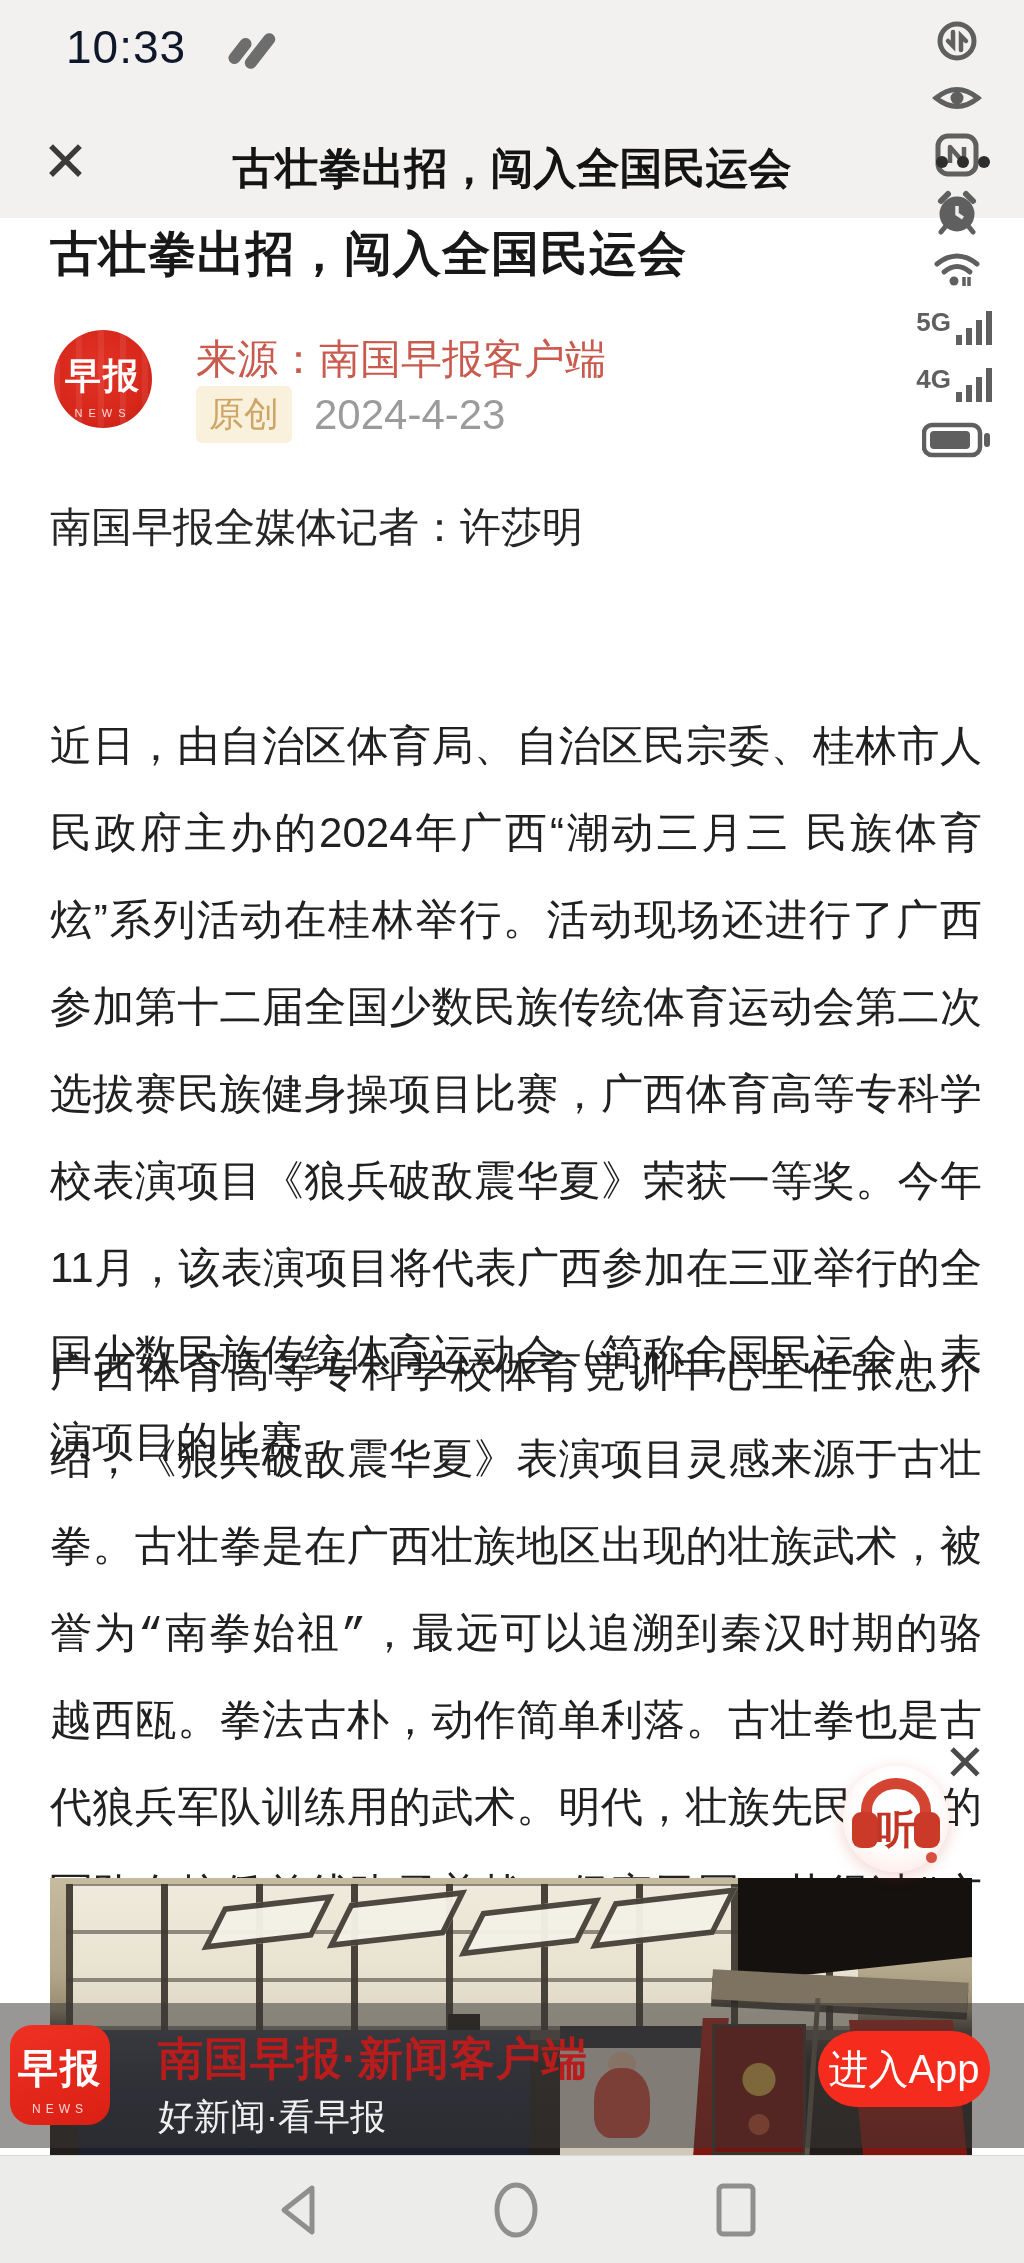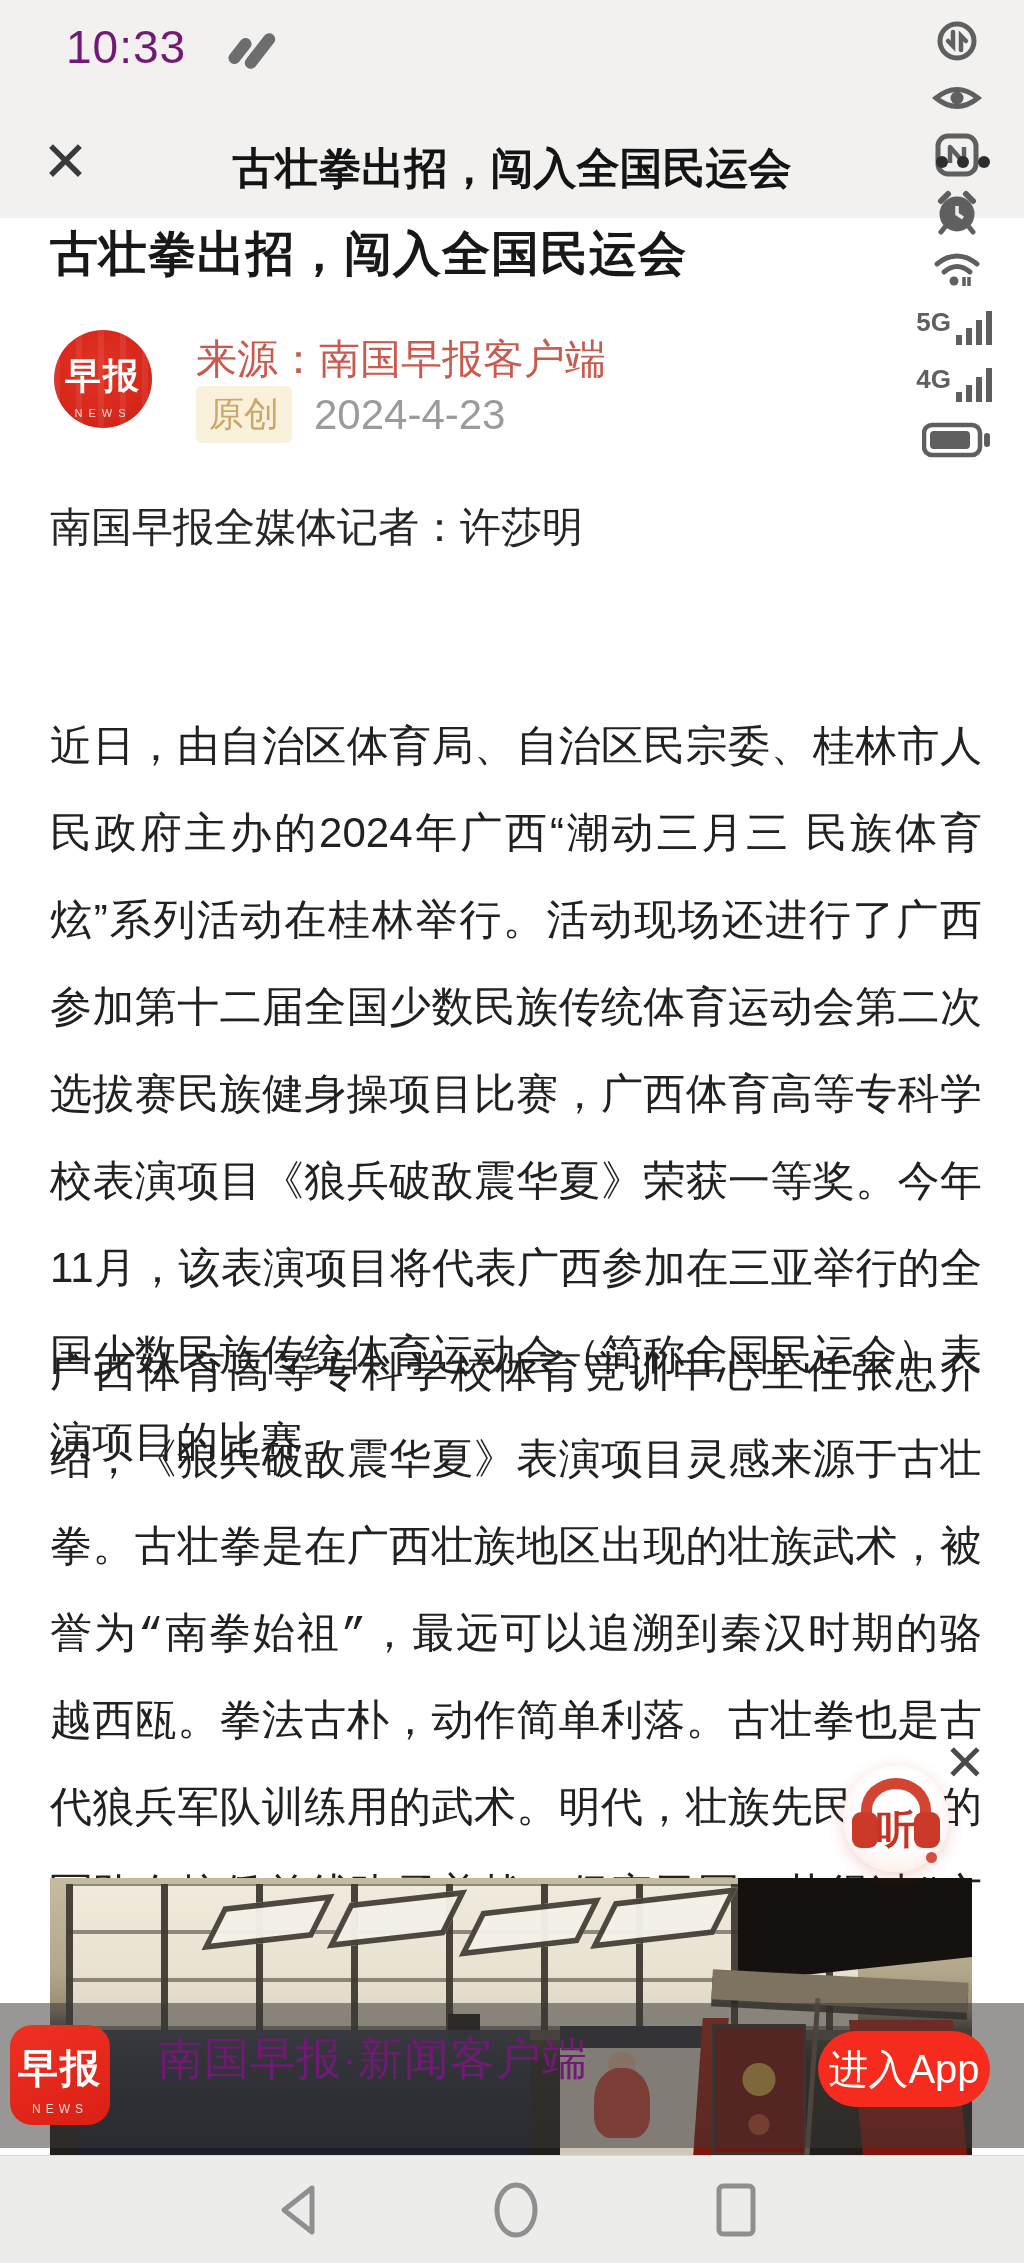--- a/index.html
+++ b/index.html
@@ -3,21 +3,21 @@
 <meta charset="utf-8">
 <style>
   * { margin:0; padding:0; box-sizing:border-box; }
   html,body { background:#fff; }
   body { font-family:"Liberation Sans","DejaVu Sans",sans-serif; }
   .page { position:relative; width:1024px; height:2263px; background:#ffffff; overflow:hidden; margin:0 auto; }
 
   
   .top-chrome { position:absolute; left:0; top:0; width:1024px; height:218px; background:#f2f1ef; z-index:5; }
   .status-row { position:absolute; left:0; top:14px; width:100%; height:60px; }
-  .status-time { position:absolute; left:66px; top:6px; font-size:46px; color:#701a75; letter-spacing:1px; }
+  .status-time { position:absolute; left:66px; top:6px; font-size:46px; color:#0f172a; letter-spacing:1px; }
   .hd-icon { position:absolute; left:232px; top:16px; width:46px; height:40px; }
   .hd-icon i { position:absolute; background:#6d6d6d; width:12px; border-radius:6px; }
   .hd-icon i:nth-child(1){ left:2px; top:6px; height:30px; transform:rotate(38deg); }
   .hd-icon i:nth-child(2){ left:22px; top:0px; height:42px; transform:rotate(38deg); }
   .status-icons { position:absolute; right:26px; top:4px; height:52px; display:flex; align-items:center; gap:11px;flex-direction:column; }
   .status-icons svg { display:block; }
   .net-group { display:flex; align-items:flex-end; gap:3px; }
   .net-label { font-size:26px; font-weight:bold; color:#5f5f5f; line-height:1; transform:translateY(-14px); }
 
   .webview-bar { position:absolute; left:0; top:118px; width:100%; height:100px; }
@@ -97,21 +97,21 @@
   .flag-red.f2 { left:806px; top:142px; width:104px; height:135px; transform:skewX(6deg); }
   .pole { position:absolute; left:760px; top:120px; width:5px; height:157px; background:#5c544a; transform:rotate(4deg); }
   .spk { position:absolute; left:398px; top:136px; width:32px; height:28px; background:#1f1b18; }
 
   
   .app-banner { position:absolute; left:0; top:2003px; width:1024px; height:145px; background:rgba(58,56,54,0.52); z-index:6; }
   .ab-logo { position:absolute; left:10px; top:22px; width:100px; height:100px; border-radius:22px;
     background:linear-gradient(160deg,#ef3123,#da1f14); color:#fff; text-align:center; }
   .ab-logo .zh { margin-top:16px; font-size:40px; font-weight:700; letter-spacing:2px; }
   .ab-logo .en { margin-top:6px; font-size:12px; letter-spacing:5px; color:#f8d8d4; }
-  .ab-title { position:absolute; left:158px; top:26px; font-size:45px; font-weight:400; color:#701a75; letter-spacing:1px; }
+  .ab-title { position:absolute; left:158px; top:26px; font-size:45px; font-weight:700; color:#b91c1c; letter-spacing:1px; }
   .ab-sub { position:absolute; left:158px; top:90px; font-size:36px; color:rgba(255,255,255,0.93); }
   .ab-cta { position:absolute; left:818px; top:28px; width:172px; height:76px; border-radius:38px; background:#f42b1d;
     color:#fff; font-size:40px; display:flex; align-items:center; justify-content:center; cursor:pointer; }
 
   
   .sys-nav { position:absolute; left:0; top:2155px; width:1024px; height:108px; background:#ececea; border-top:1px solid #d8d8d6; z-index:7; }
   .sys-nav svg { position:absolute; top:24px; }
   .nav-back { left:272px; }
   .nav-home { left:488px; }
   .nav-recent { left:708px; }
@@ -250,20 +250,21 @@
     <i class="flag-red f2"></i>
     <i class="pole"></i>
   </div>
 
   <div class="app-banner">
     <div class="ab-logo">
       <div class="zh">早报</div>
       <div class="en">NEWS</div>
     </div>
     <div class="ab-title">南国早报·新闻客户端</div>
+    <div class="ab-sub">好新闻·看早报</div>
     <div class="ab-cta">进入App</div>
   </div>
 
   <div class="sys-nav">
     <svg class="nav-back" width="56" height="60" viewBox="0 0 56 60">
         <path d="M40 8 L12 30 L40 52 Z" fill="none" stroke="#8f8f8f" stroke-width="5" stroke-linejoin="round"></path>
       </svg>
     <svg class="nav-home" width="56" height="60" viewBox="0 0 56 60">
         <ellipse cx="28" cy="30" rx="19" ry="25" fill="none" stroke="#8f8f8f" stroke-width="5"></ellipse>
       </svg>

